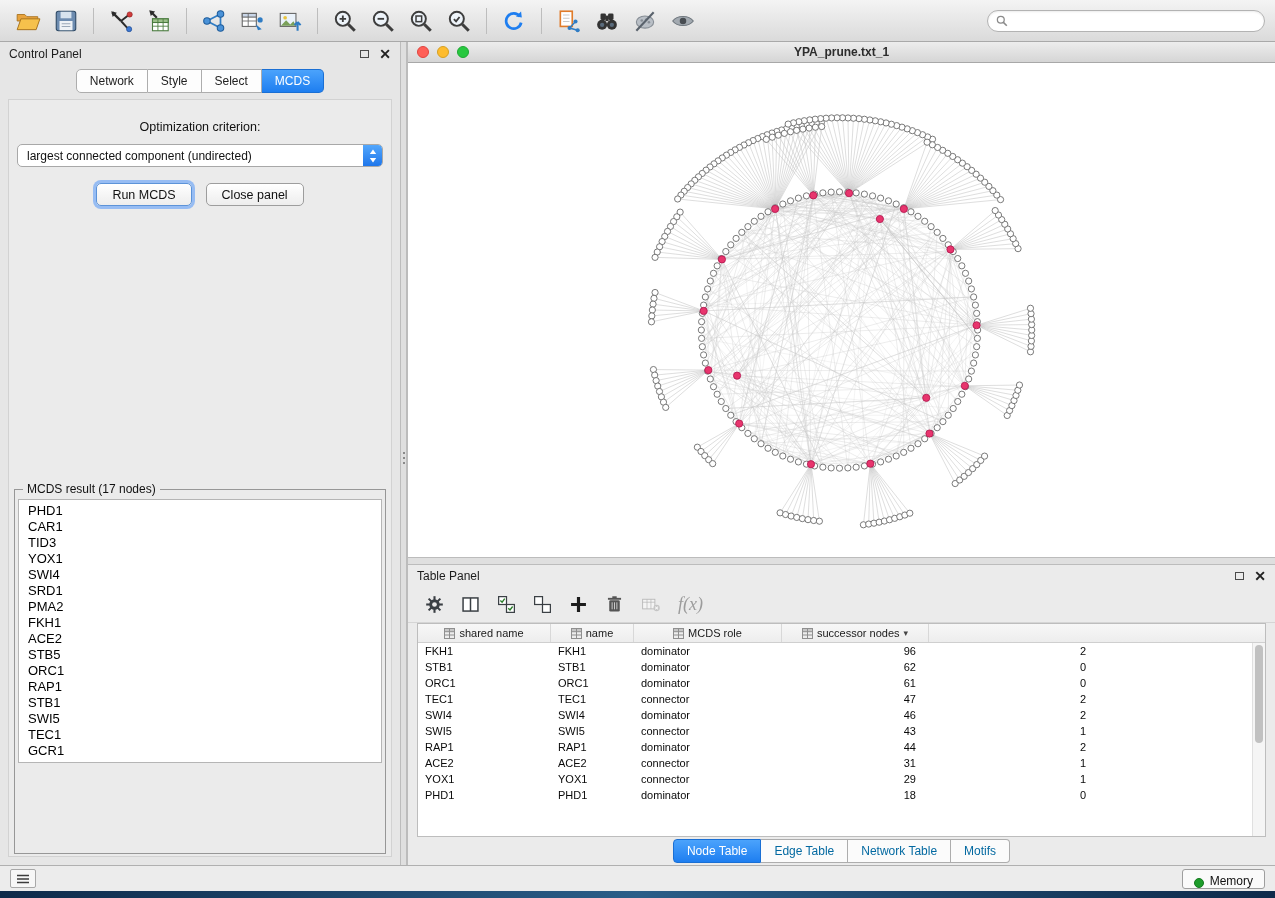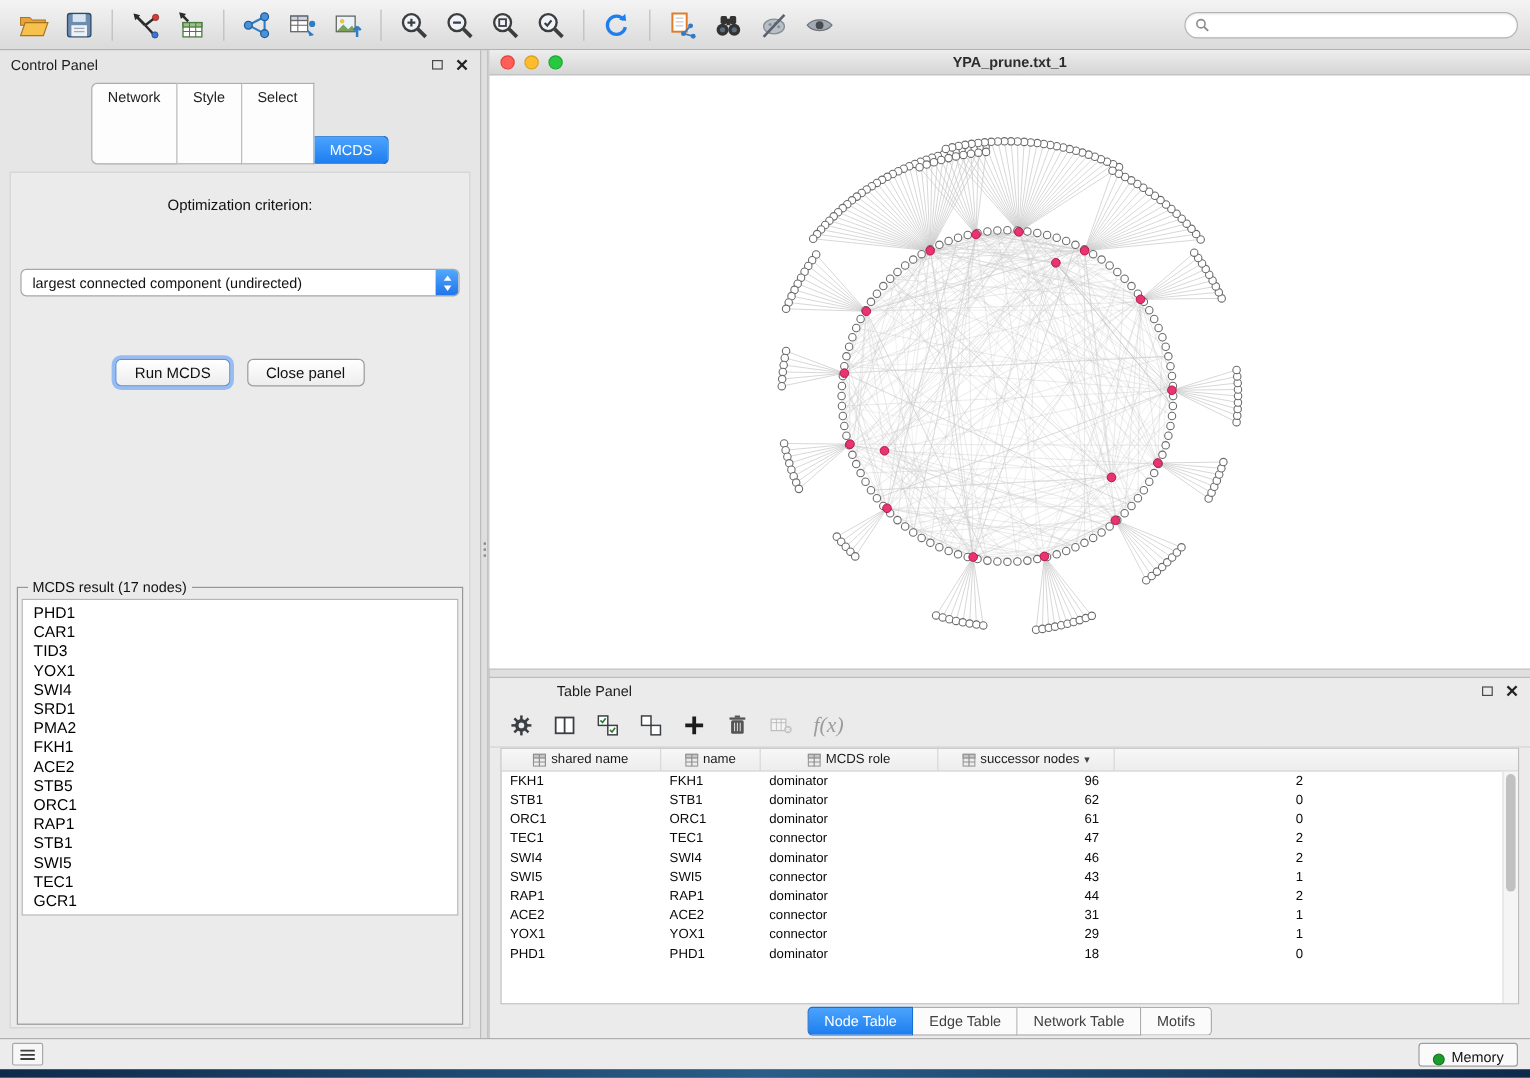--- a/index.html
+++ b/index.html
@@ -25,24 +25,24 @@
 
   
   .control-panel{width:400px;flex:0 0 400px;background:#e6e6e6;display:flex;flex-direction:column;min-height:0;}
   .panel-header{height:24px;flex:0 0 24px;display:flex;align-items:center;padding:0 9px;font-size:12px;color:#1c1c1c;}
   .ph-btns{margin-left:auto;display:flex;gap:10px;align-items:center;}
   .ph-float{width:9px;height:8px;border:1.5px solid #4a4a4a;display:inline-block;cursor:pointer;}
   .ph-close{font-size:14px;font-weight:bold;color:#222;line-height:10px;cursor:pointer;}
   .seg-tabs{display:flex;justify-content:center;margin:3px 0 4px;flex:0 0 auto;}
   .seg-tab{font-size:12px;padding:4px 13px;background:#fdfdfd;border:1px solid #adadad;border-left:none;color:#222;cursor:pointer;}
   .seg-tab:first-child{border-left:1px solid #adadad;border-radius:5px 0 0 5px;}
-  .seg-tab:last-child{border-radius:0 5px 5px 0;margin-top:44px;}
+  .seg-tab:last-child{border-radius:0 5px 5px 0;}
   .seg-tab.active{background:linear-gradient(#4ba3fc,#1e7ef0);color:#fff;border-color:#1a6fd4;}
   .cp-content{flex:1;margin:2px 8px 8px;background:#ebebeb;border:1px solid #d2d2d2;display:flex;
-    flex-direction:column;align-items:center;padding-top:20px;min-height:0;gap:36px;}
+    flex-direction:column;align-items:center;padding-top:20px;min-height:0;}
   .opt-label{font-size:12.5px;color:#111;margin-bottom:10px;}
   .dropdown{width:366px;height:23px;background:#fff;border:1px solid #a8a8a8;border-radius:5px;
     display:flex;align-items:center;cursor:pointer;overflow:hidden;}
   .dd-text{flex:1;font-size:12px;padding:0 9px;color:#111;white-space:nowrap;}
   .dd-cap{width:19px;height:23px;background:linear-gradient(#55a9fd,#1c74ea);display:flex;align-items:center;justify-content:center;border-radius:0 4px 4px 0;}
   .btn-row{display:flex;gap:14px;margin-top:16px;}
   .btn{height:23px;padding:0 15px;font-size:12.5px;font-family:"Liberation Sans",sans-serif;background:linear-gradient(#ffffff,#ededed);
     border:1px solid #9d9d9d;border-radius:5px;color:#111;cursor:pointer;}
   .btn.focusring{box-shadow:0 0 0 3px rgba(80,150,250,.55);border-color:#5c93d8;}
   .result-fs{width:372px;height:372px;border:1px solid #979797;margin-top:auto;margin-bottom:2px;
@@ -66,37 +66,37 @@
   .light.yellow{background:#febc2e;border:1px solid #d6a021;}
   .light.green{background:#28c840;border:1px solid #1ea833;}
   .net-title{position:absolute;left:0;right:0;text-align:center;font-size:12px;font-weight:bold;color:#2c2c2c;}
   .net-canvas{flex:1;position:relative;background:#fff;overflow:hidden;}
   .net-canvas svg{width:100%;height:100%;display:block;}
 
   .h-divider{height:8px;flex:0 0 8px;background:#dfdfdf;border-top:1px solid #bcbcbc;border-bottom:1px solid #bcbcbc;cursor:row-resize;border-left:1px solid #bcbcbc;}
 
   
   .table-panel{flex:1;display:flex;flex-direction:column;background:#ebebeb;border-left:1px solid #bcbcbc;min-height:0;}
-  .tp-header{height:22px;flex:0 0 22px;display:flex;align-items:center;padding:0 9px;font-size:12px;color:#1c1c1c;margin-left:47px;}
+  .tp-header{height:22px;flex:0 0 22px;display:flex;align-items:center;padding:0 9px;font-size:12px;color:#1c1c1c;}
   .tp-toolbar{height:36px;flex:0 0 36px;display:flex;align-items:center;gap:15px;padding:0 16px;border-bottom:1px solid #d5d5d5;}
   .tp-tool{background:none;border:none;display:flex;align-items:center;justify-content:center;cursor:pointer;padding:0;}
   .tp-tool svg{width:21px;height:21px;}
   .fx{font-family:"Liberation Serif",serif;font-style:italic;font-size:18px;color:#9c9c9c;margin-left:2px;}
   .table-wrap{flex:1;margin:0 9px;background:#fff;border:1px solid #bdbdbd;position:relative;overflow:hidden;display:flex;flex-direction:column;min-height:0;}
   .tbl-header{display:flex;height:19px;flex:0 0 19px;background:linear-gradient(#f7f7f7,#ededed);border-bottom:1px solid #cfcfcf;}
   .th{display:flex;align-items:center;justify-content:center;gap:4px;font-size:11px;color:#1a1a1a;border-right:1px solid #d8d8d8;cursor:pointer;overflow:hidden;white-space:nowrap;}
   .th-arrow{font-size:9px;color:#444;}
   .tbl-body{flex:1;overflow:hidden;}
   .tr{display:flex;height:16px;align-items:center;cursor:default;}
   .td{font-size:11px;padding-left:7px;color:#0a0a0a;overflow:hidden;white-space:nowrap;}
   .td.num{text-align:right;padding-right:13px;padding-left:0;}
   .tbl-scrollbar{position:absolute;right:0;top:19px;bottom:0;width:13px;background:#f5f5f5;border-left:1px solid #e0e0e0;cursor:pointer;}
   .thumb{margin:2px 2px;height:98px;background:#c1c1c1;border-radius:5px;}
   .tp-tabs{height:28px;flex:0 0 28px;display:flex;justify-content:center;align-items:center;}
-  .tp-tab{font-size:12px;padding:4px 13px;background:#fbfbfb;border:1px solid #adadad;border-left:none;color:#404040;cursor:pointer;}
+  .tp-tab{font-size:12px;padding:4px 13px;background:#fbfbfb;border:1px solid #adadad;border-left:none;color:#0369a1;cursor:pointer;}
   .tp-tab:first-child{border-left:1px solid #adadad;border-radius:4px 0 0 4px;}
   .tp-tab:last-child{border-radius:0 4px 4px 0;}
   .tp-tab.active{background:linear-gradient(#4ba3fc,#1e7ef0);color:#fff;border-color:#1a6fd4;}
 
   
   .status-bar{height:26px;flex:0 0 26px;background:#ececec;border-top:1px solid #b0b0b0;display:flex;align-items:center;padding:0 10px;}
   .menu-btn{width:26px;height:19px;border:1px solid #a8a8a8;border-radius:2px;background:#f7f7f7;display:flex;align-items:center;justify-content:center;cursor:pointer;}
   .memory-btn{margin-left:auto;height:20px;border:1px solid #9e9e9e;border-radius:3px;background:#fafafa;
     display:flex;align-items:flex-end;gap:6px;padding:0 11px;font-size:12px;color:#111;cursor:pointer;}
   .mem-dot{width:10px;height:10px;border-radius:50%;background:#1d9c2b;border:1px solid #157a20;}

